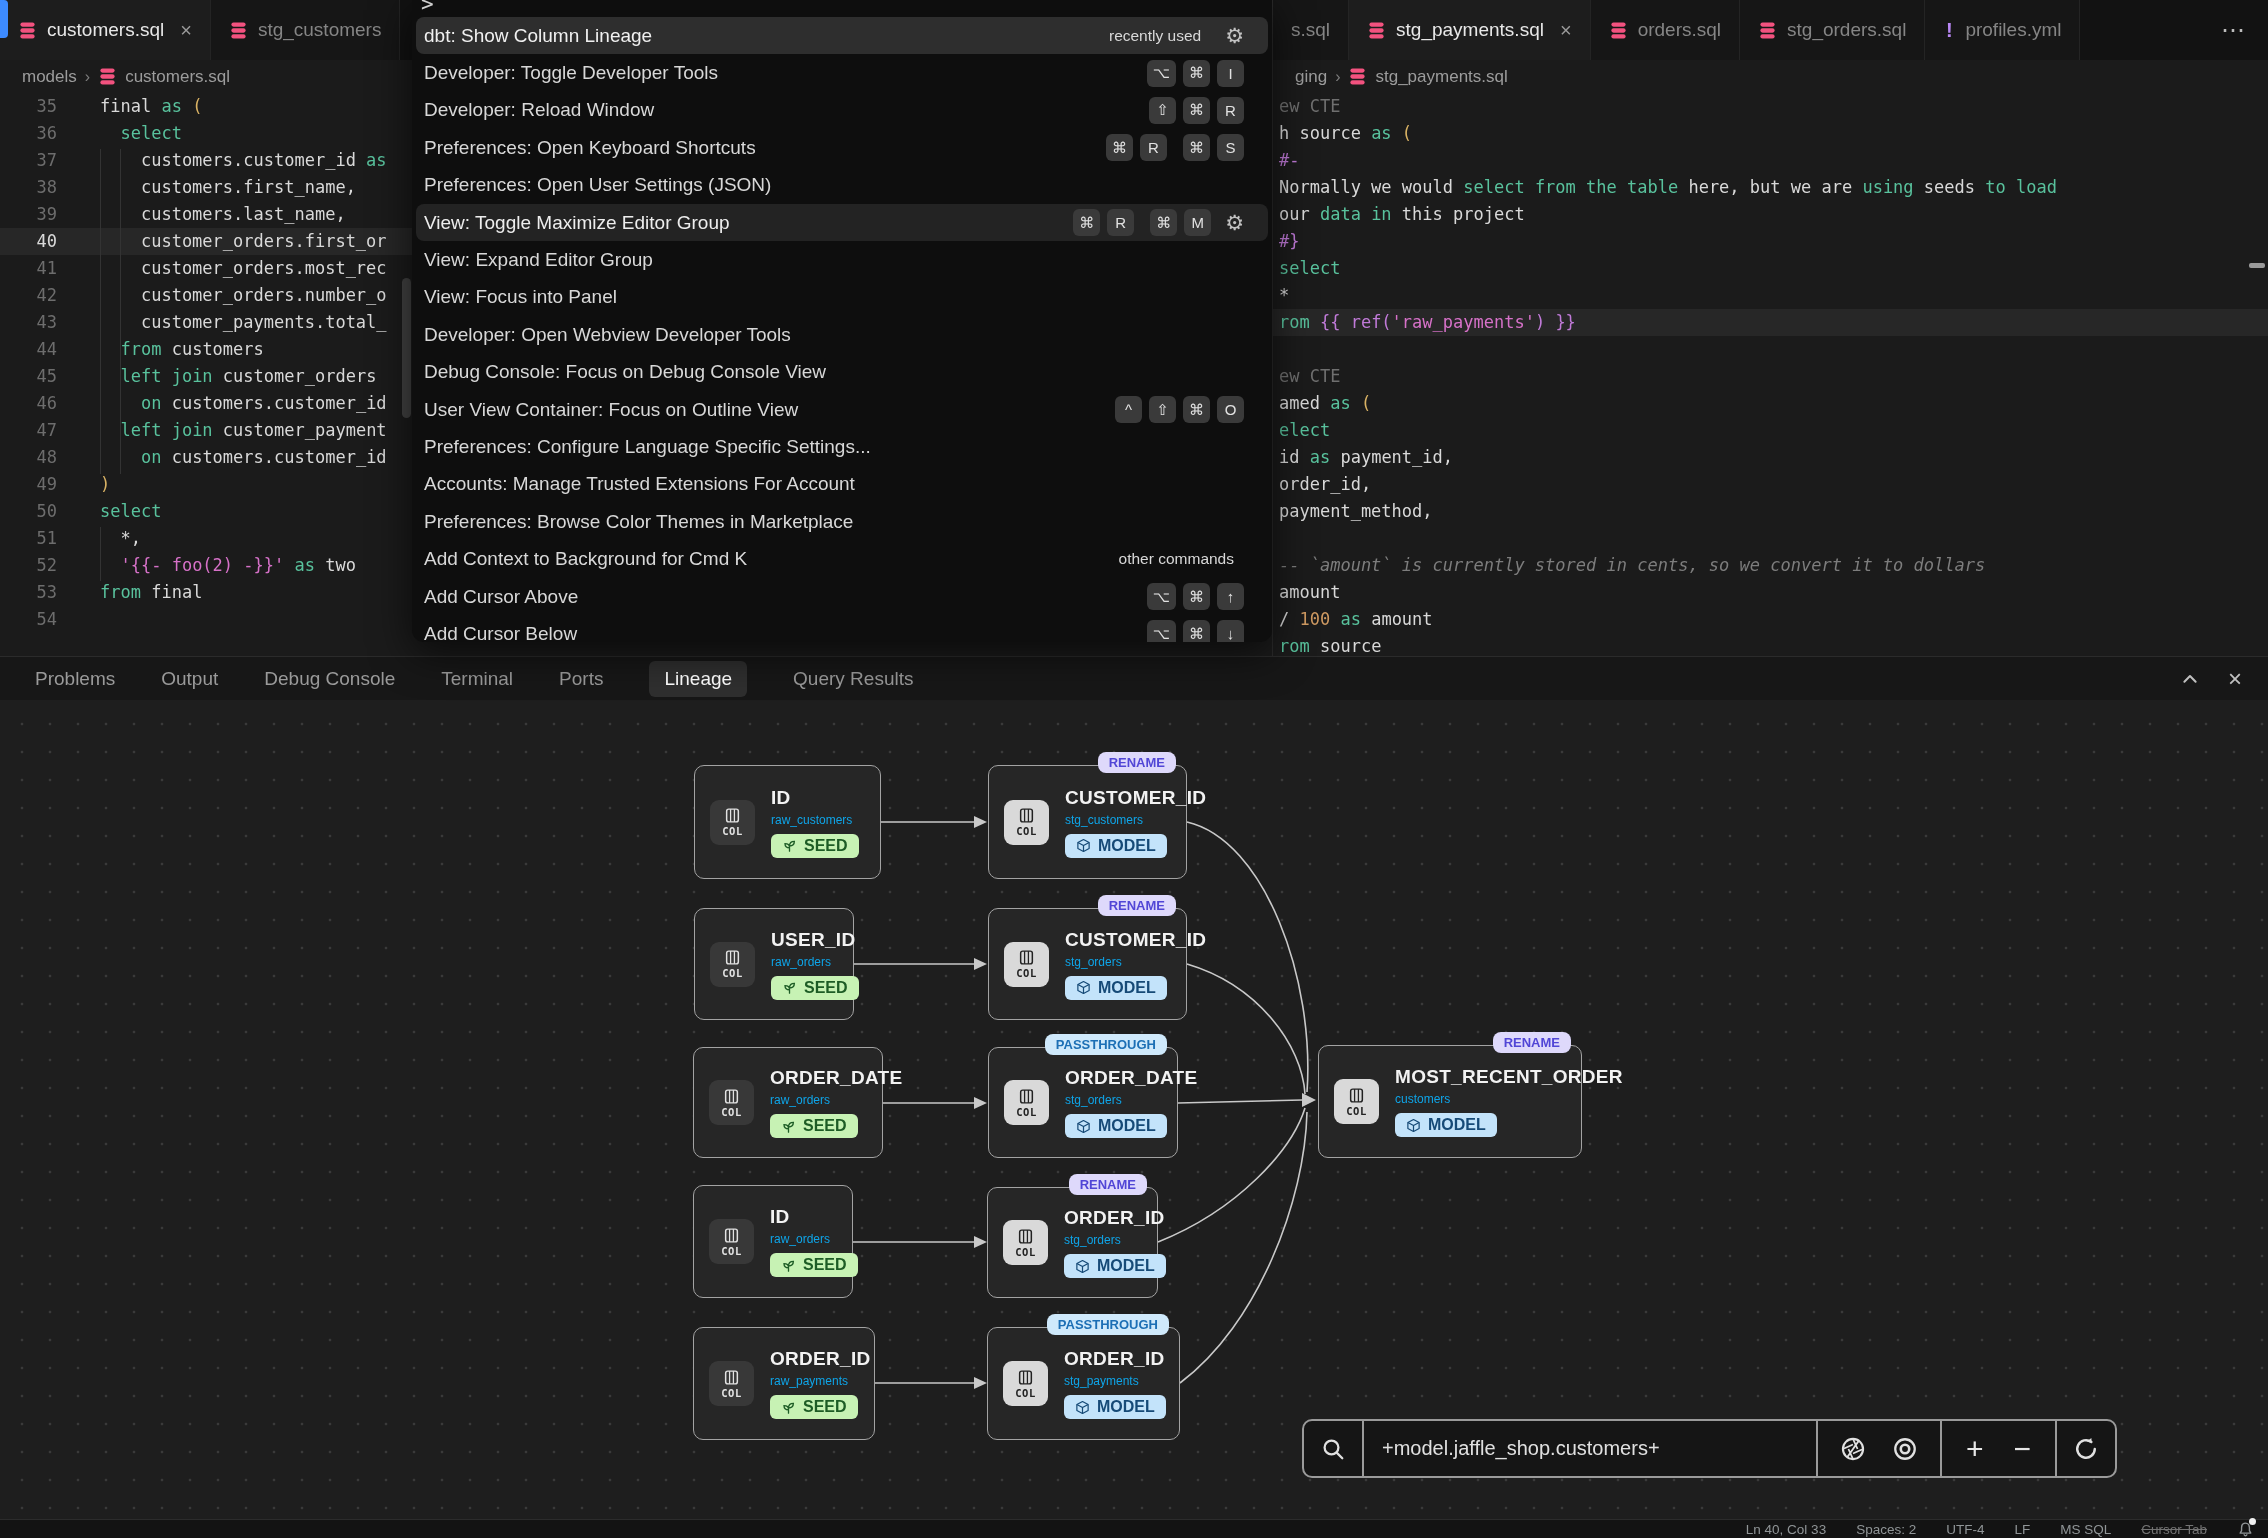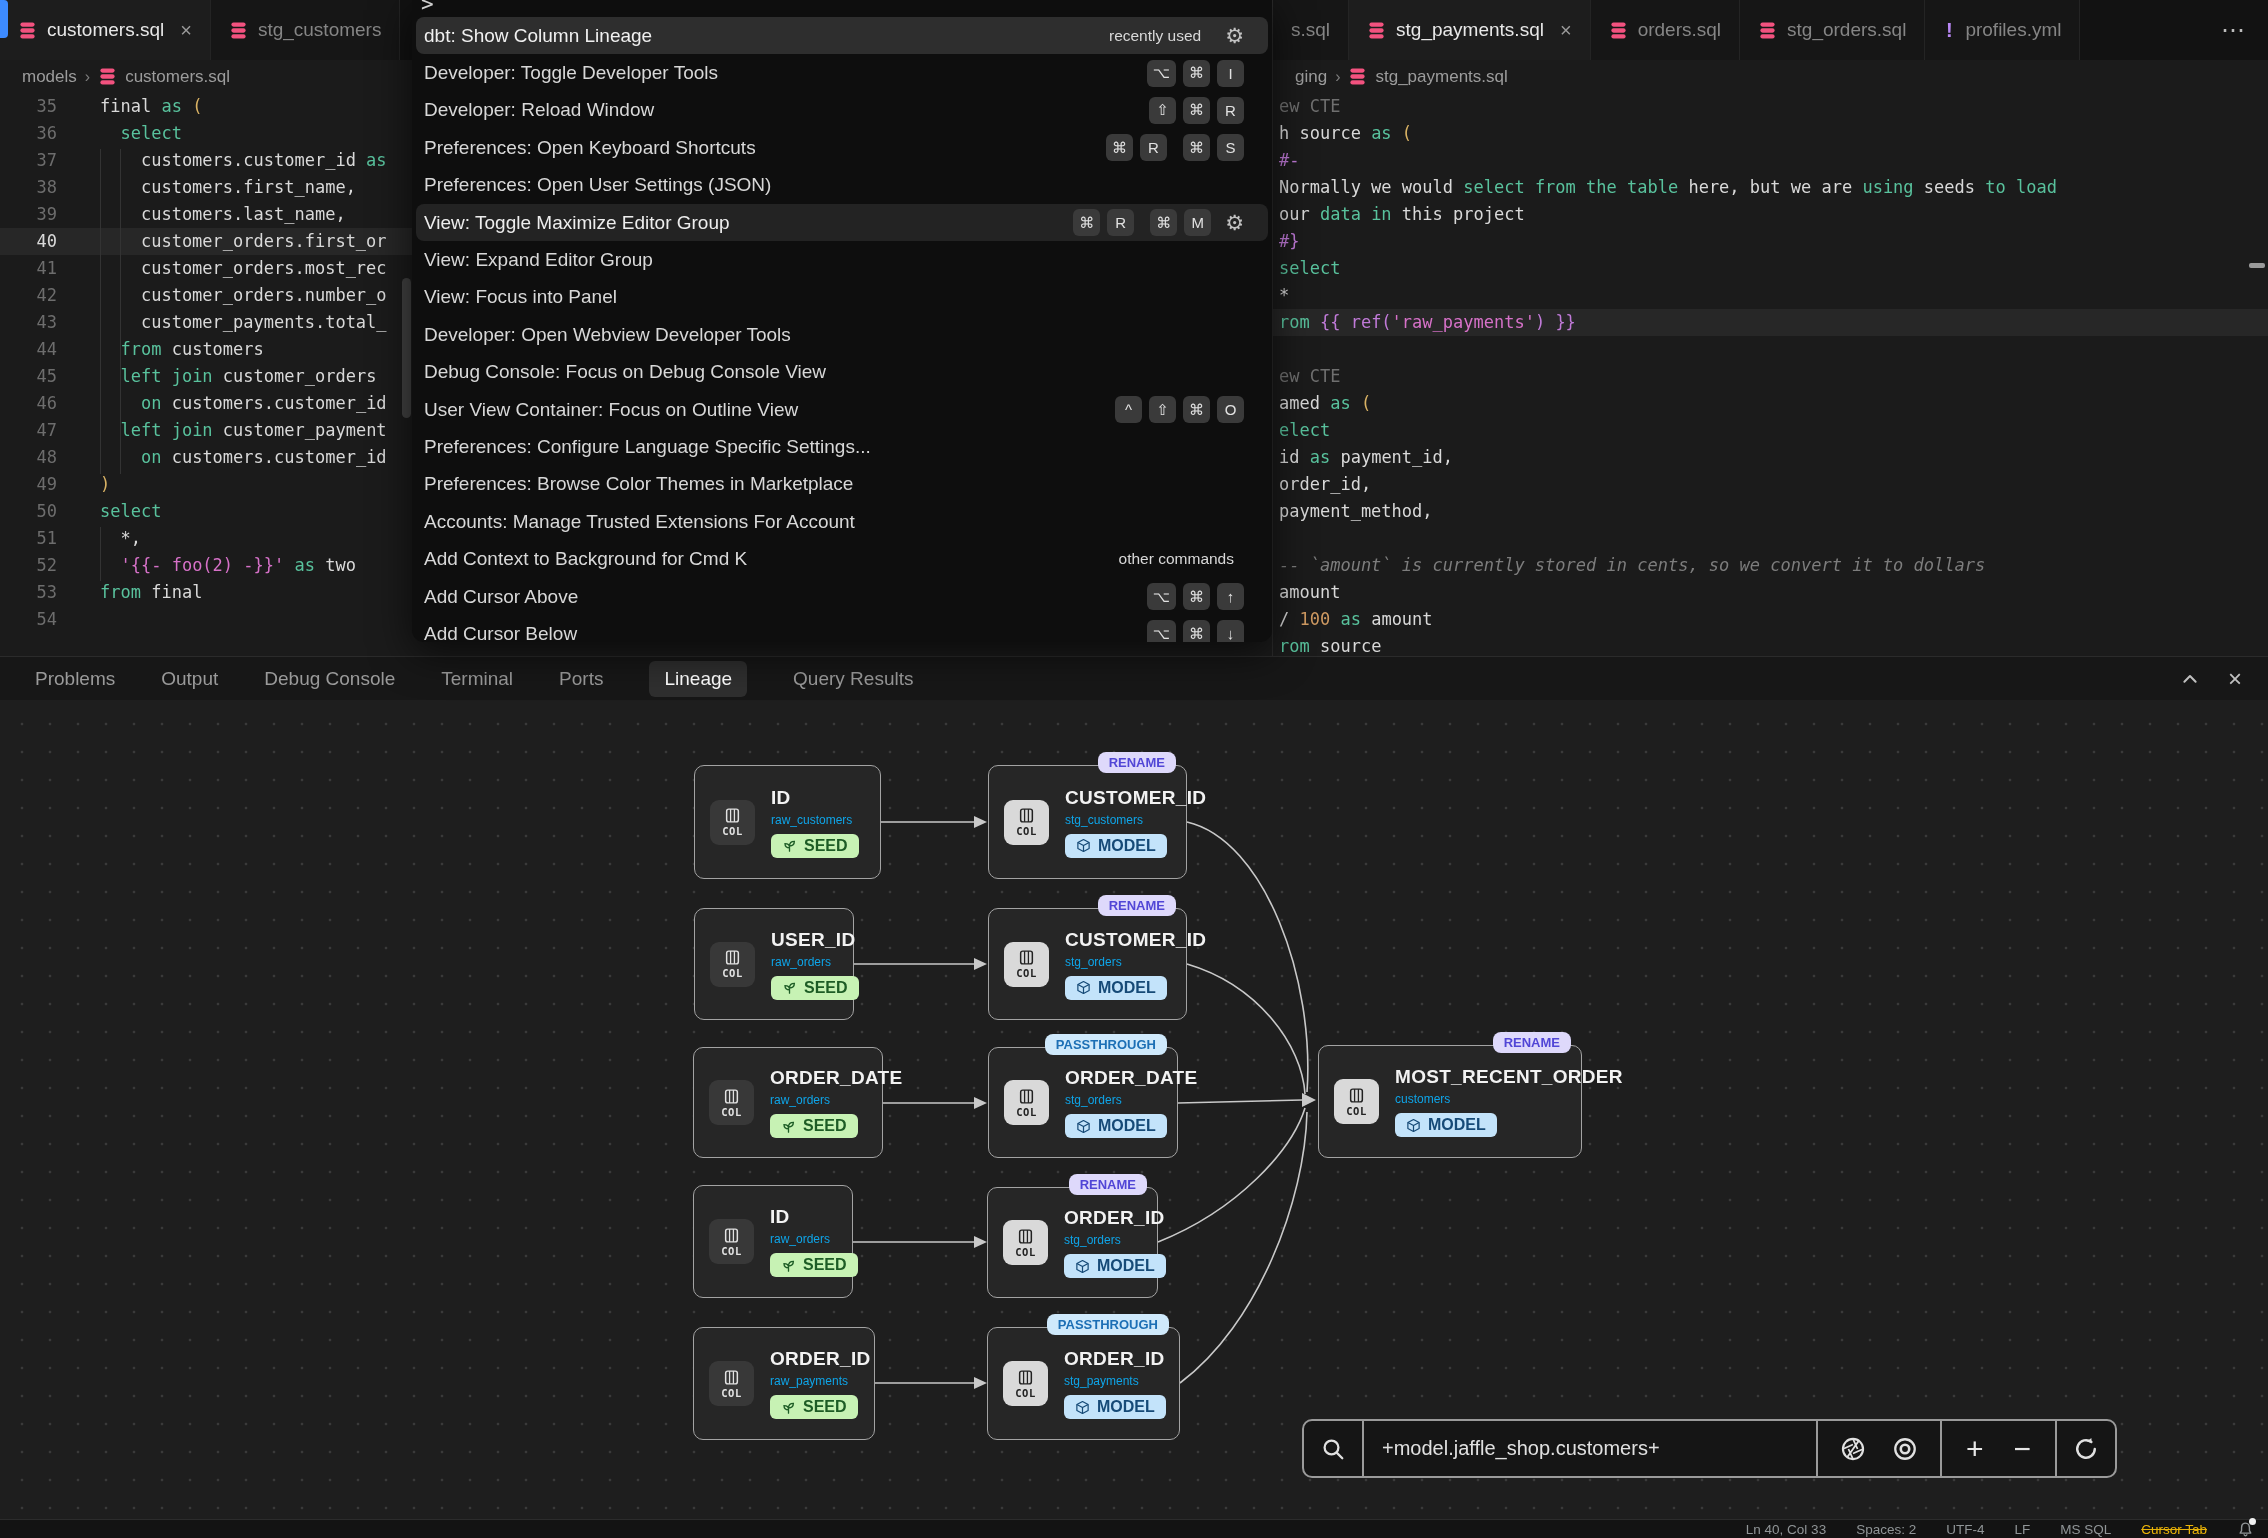--- a/index.html
+++ b/index.html
@@ -88,21 +88,21 @@
   #ls-input{flex:1 1 auto;background:transparent;border:none;outline:none;color:#e0e0e0;font-size:20px;
             font-family:"Liberation Sans",sans-serif;padding:0 18px;border-right:2px solid #9a9a9a;}
   .ls-iconpair{gap:26px;padding:0 22px;}
   .ls-pm{gap:30px;padding:0 24px;font-size:30px;color:#e6e6e6;}
   .ls-pm span{line-height:1;}
 
   
   #statusbar{position:absolute;left:0;top:1519px;width:2268px;height:19px;background:#131313;border-top:1px solid #2c2c2c;
              display:flex;align-items:center;justify-content:flex-end;gap:30px;padding-right:14px;box-sizing:border-box;
              font-size:13.5px;color:#909597;}
-  .st-item.strike{text-decoration:line-through;color:#eab308;text-align:right;}
+  .st-item.strike{text-decoration:line-through;color:#737373;text-align:right;}
   .bell-wrap{position:relative;display:flex;align-items:center;}
   .bell-dot{position:absolute;right:-2px;top:-3px;width:7px;height:7px;border-radius:50%;background:#f0f0f0;}
 </style>
 </head>
 <body>
 
 <svg width="0" height="0" style="position:absolute" aria-hidden="true">
   <defs>
     <symbol id="sym-db" viewBox="0 0 16 16">
       <rect x="2" y="1.2" width="12" height="3.6" rx="1.8" fill="#f2527f"></rect>
@@ -303,25 +303,25 @@
             <span class="kcap">⇧</span>
             <span class="kcap">⌘</span>
             <span class="kcap">O</span>
           </span>
         </div>
         <div class="prow">
           <span class="plabel">Preferences: Configure Language Specific Settings...</span>
           <span class="pspace"></span>
         </div>
         <div class="prow">
+          <span class="plabel">Accounts: Manage Trusted Extensions For Account</span>
+          <span class="pspace"></span>
+        </div>
+        <div class="prow">
           <span class="plabel">Preferences: Browse Color Themes in Marketplace</span>
-          <span class="pspace"></span>
-        </div>
-        <div class="prow">
-          <span class="plabel">Accounts: Manage Trusted Extensions For Account</span>
           <span class="pspace"></span>
         </div>
         <div class="prow">
           <span class="plabel">Add Context to Background for Cmd K</span>
           <span class="pspace"></span>
           <span class="prlabel">other commands</span>
         </div>
         <div class="prow">
           <span class="plabel">Add Cursor Above</span>
           <span class="pspace"></span>

